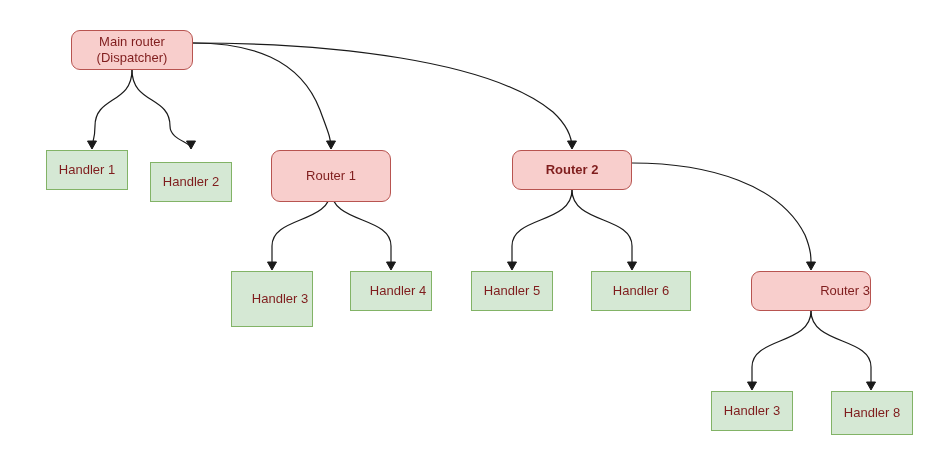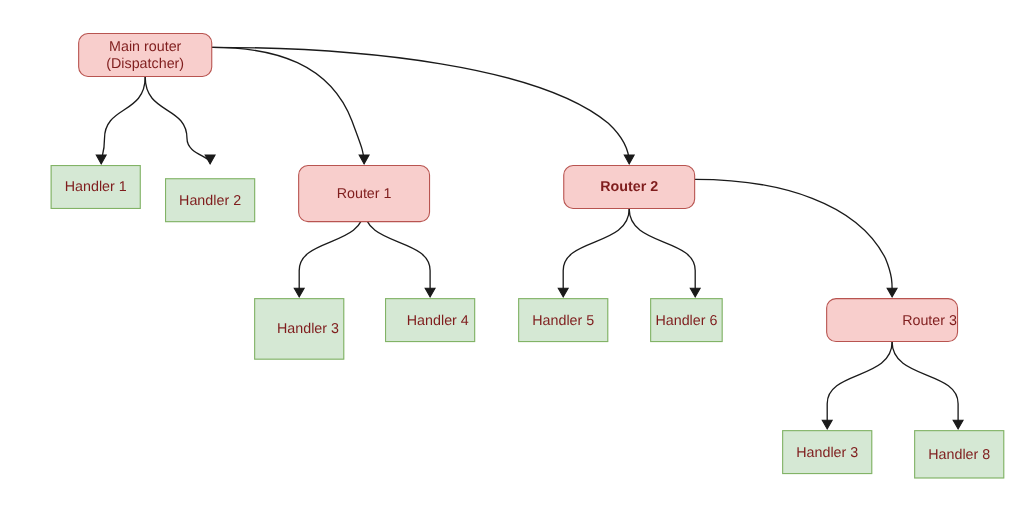--- a/index.html
+++ b/index.html
@@ -95,19 +95,19 @@
   <div id="node-layer">
       <div class="node router" style="left: 71px; top: 30px; width: 122px; height: 40px;"><span>Main router
 (Dispatcher)</span></div>
       <div class="node handler" style="left: 30px; top: 150px; width: 82px; height: 40px; margin-left: 16px;"><span>Handler 1</span></div>
       <div class="node handler" style="left: 150px; top: 162px; width: 82px; height: 40px; justify-content: center;"><span>Handler 2</span></div>
       <div class="node router" style="left: 271px; top: 150px; width: 120px; height: 52px;"><span>Router 1</span></div>
       <div class="node router" style="left: 512px; top: 150px; width: 120px; height: 40px; font-weight: bold;"><span>Router 2</span></div>
       <div class="node handler" style="left: 231px; top: 271px; width: 82px; height: 56px; padding-left: 16px;"><span>Handler 3</span></div>
       <div class="node handler" style="left: 350px; top: 271px; width: 82px; height: 40px; padding-left: 14px;"><span>Handler 4</span></div>
       <div class="node handler" style="left: 471px; top: 271px; width: 82px; height: 40px;"><span>Handler 5</span></div>
-      <div class="node handler" style="left: 591px; top: 271px; width: 66px; height: 40px;"><span>Handler 6</span></div>
+      <div class="node handler" style="left: 591px; top: 271px; width: 100px; height: 40px;"><span>Handler 6</span></div>
       <div class="node router" style="left: 751px; top: 271px; width: 120px; height: 40px; justify-content: flex-end;"><span>Router 3</span></div>
       <div class="node handler" style="left: 711px; top: 391px; width: 82px; height: 40px;"><span>Handler 3</span></div>
       <div class="node handler" style="left: 831px; top: 391px; width: 82px; height: 44px;"><span>Handler 8</span></div>
     </div>
 
 </div>
 
 </body></html>

